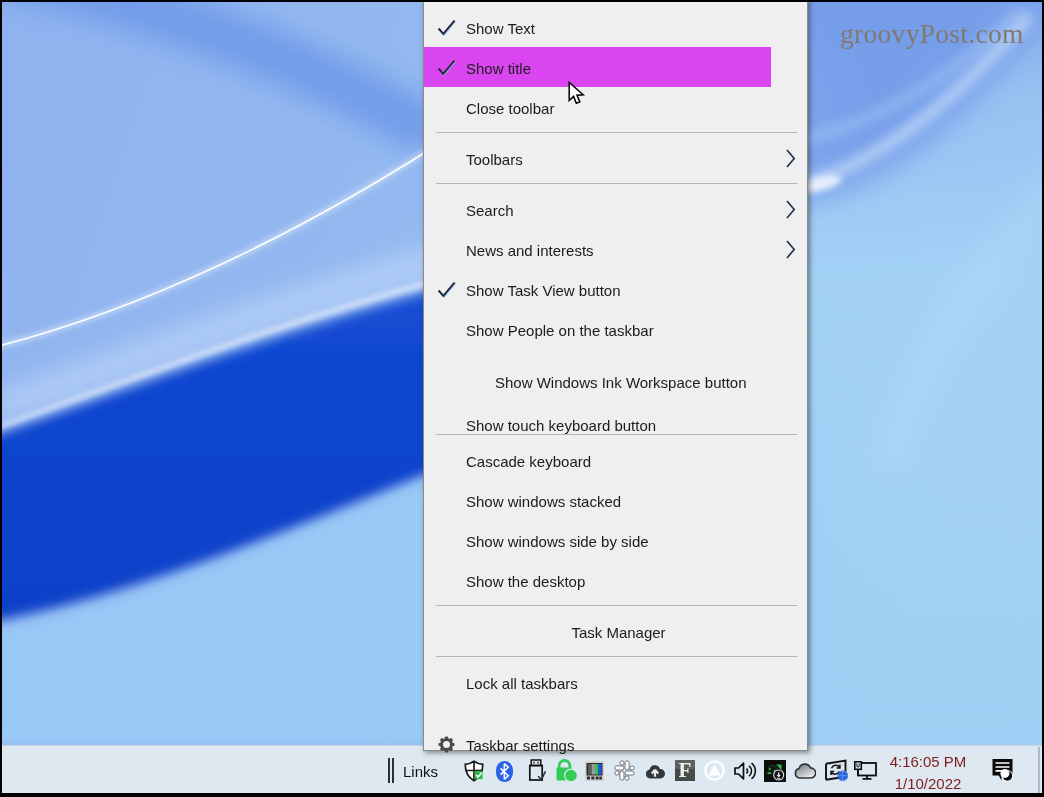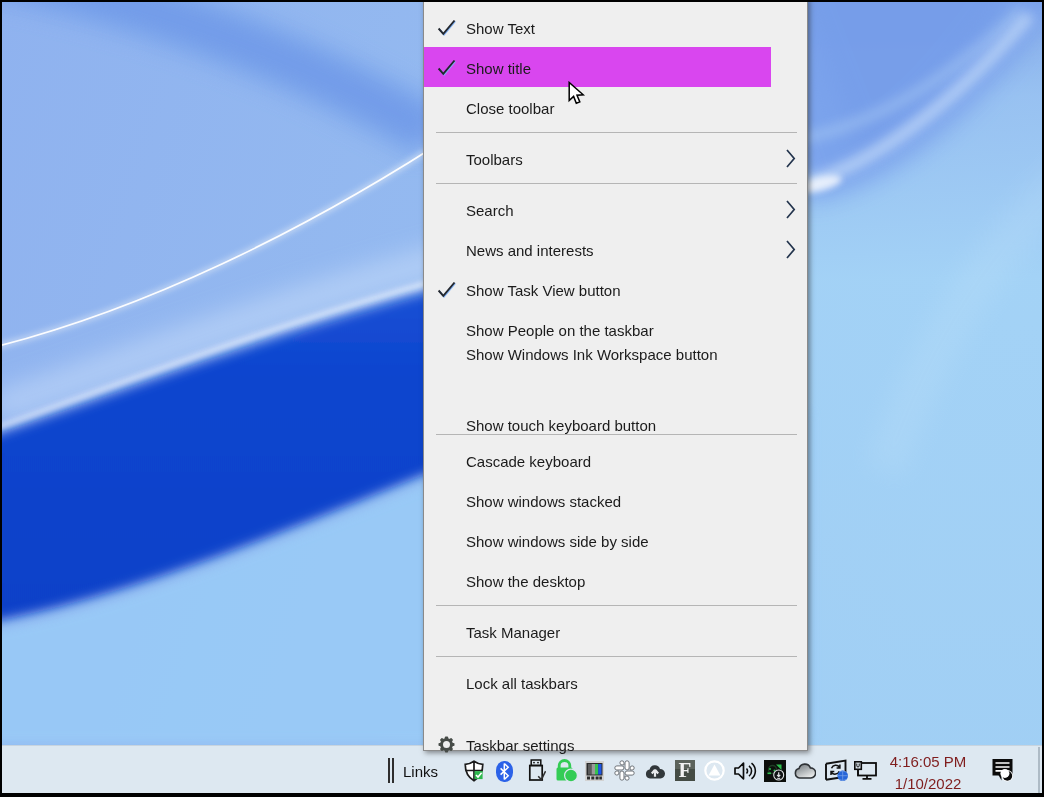--- a/index.html
+++ b/index.html
@@ -72,20 +72,21 @@
 
   <path d="M-5,408 C150,355 320,288 520,240" stroke="#c6dcfa" stroke-width="30" fill="none" opacity="0.6" filter="url(#b12)"></path>
 
   <path d="M-5,430 C160,370 330,305 540,255" stroke="#ffffff" stroke-width="5" fill="none" opacity="0.95" filter="url(#b3)"></path>
 
   <path d="M-10,437 C160,378 330,312 545,262 L700,250 L780,720 L560,420 C320,515 160,590 -10,622 Z" fill="url(#sw)" filter="url(#b6)"></path>
   <path d="M-10,630 C160,598 320,523 560,428 L810,410 L810,745 L-10,745 Z" fill="#9accf8" opacity="0.85" filter="url(#b6)"></path>
 
   <path d="M1075,170 C990,250 930,340 885,470" stroke="#c9e7fb" stroke-width="40" fill="none" opacity="0.18" filter="url(#b12)"></path>
 </svg>
+<div id="gp">groovyPost.com</div>
 
 <div id="taskbar"></div>
 <div class="tb" style="left:388px;top:758px;width:1.5px;height:25px;background:#2e2e2e;"></div>
 <div class="tb" style="left:392px;top:758px;width:1.5px;height:25px;background:#2e2e2e;"></div>
 <div id="links">Links</div>
 <div id="clock">4:16:05 PM<br>1/10/2022</div>
 <div id="sep-desk"></div>
 
 <div id="tray">
 
@@ -231,29 +232,29 @@
           <path d="M2,1 L9.2,9.5 L2,18" stroke="#23344d" stroke-width="1.7" fill="none"></path>
         </svg></div>
   <div class="mi" style="top:230px;">News and interests<svg class="arr" width="11" height="19" viewBox="0 0 11 19">
           <path d="M2,1 L9.2,9.5 L2,18" stroke="#23344d" stroke-width="1.7" fill="none"></path>
         </svg></div>
   <div class="mi" style="top:270px;">Show Task View button<svg class="chk" width="19" height="20" viewBox="0 0 19 20">
           <path d="M2.4,11.3 L7,16.6 L18.2,3.3" stroke="#7fb0f4" stroke-width="1.7" fill="none"></path>
           <path d="M1.6,10.5 L6.3,15.8 L17.5,2.5" stroke="#23272e" stroke-width="1.9" fill="none"></path>
         </svg></div>
   <div class="mi" style="top:310px;">Show People on the taskbar</div>
-  <div class="mi" style="top:334px;">Show Windows Ink Workspace button</div>
+  <div class="mi" style="top:362px;margin-left:29px;">Show Windows Ink Workspace button</div>
   <div class="mi" style="top:405px;">Show touch keyboard button</div>
   <div class="msep" style="top:435px;"></div>
   <div class="mi" style="top:441px;">Cascade keyboard</div>
   <div class="mi" style="top:521px;">Show windows side by side</div>
   <div class="mi" style="top:481px;">Show windows stacked</div>
   <div class="mi" style="top:561px;">Show the desktop</div>
   <div class="msep" style="top:606px;"></div>
-  <div class="mi" style="top:612px;">Task Manager</div>
+  <div class="mi" style="top:612px;text-align:center;">Task Manager</div>
   <div class="msep" style="top:657px;"></div>
   <div class="mi" style="top:663px;">Lock all taskbars</div>
   <div class="mi" style="top:725px;">Taskbar settings
     <svg style="position:absolute;left:14px;top:12px;" width="17" height="17" viewBox="0 0 34 34">
       <g fill="#474c48">
         <circle cx="17" cy="17" r="10" fill="none" stroke="#474c48" stroke-width="6"></circle>
         <g id="tt">
               <rect x="13.8" y="1" width="6.4" height="7" rx="1.6"></rect>
             </g>
         <use href="#tt" transform="rotate(45 17 17)"></use>

